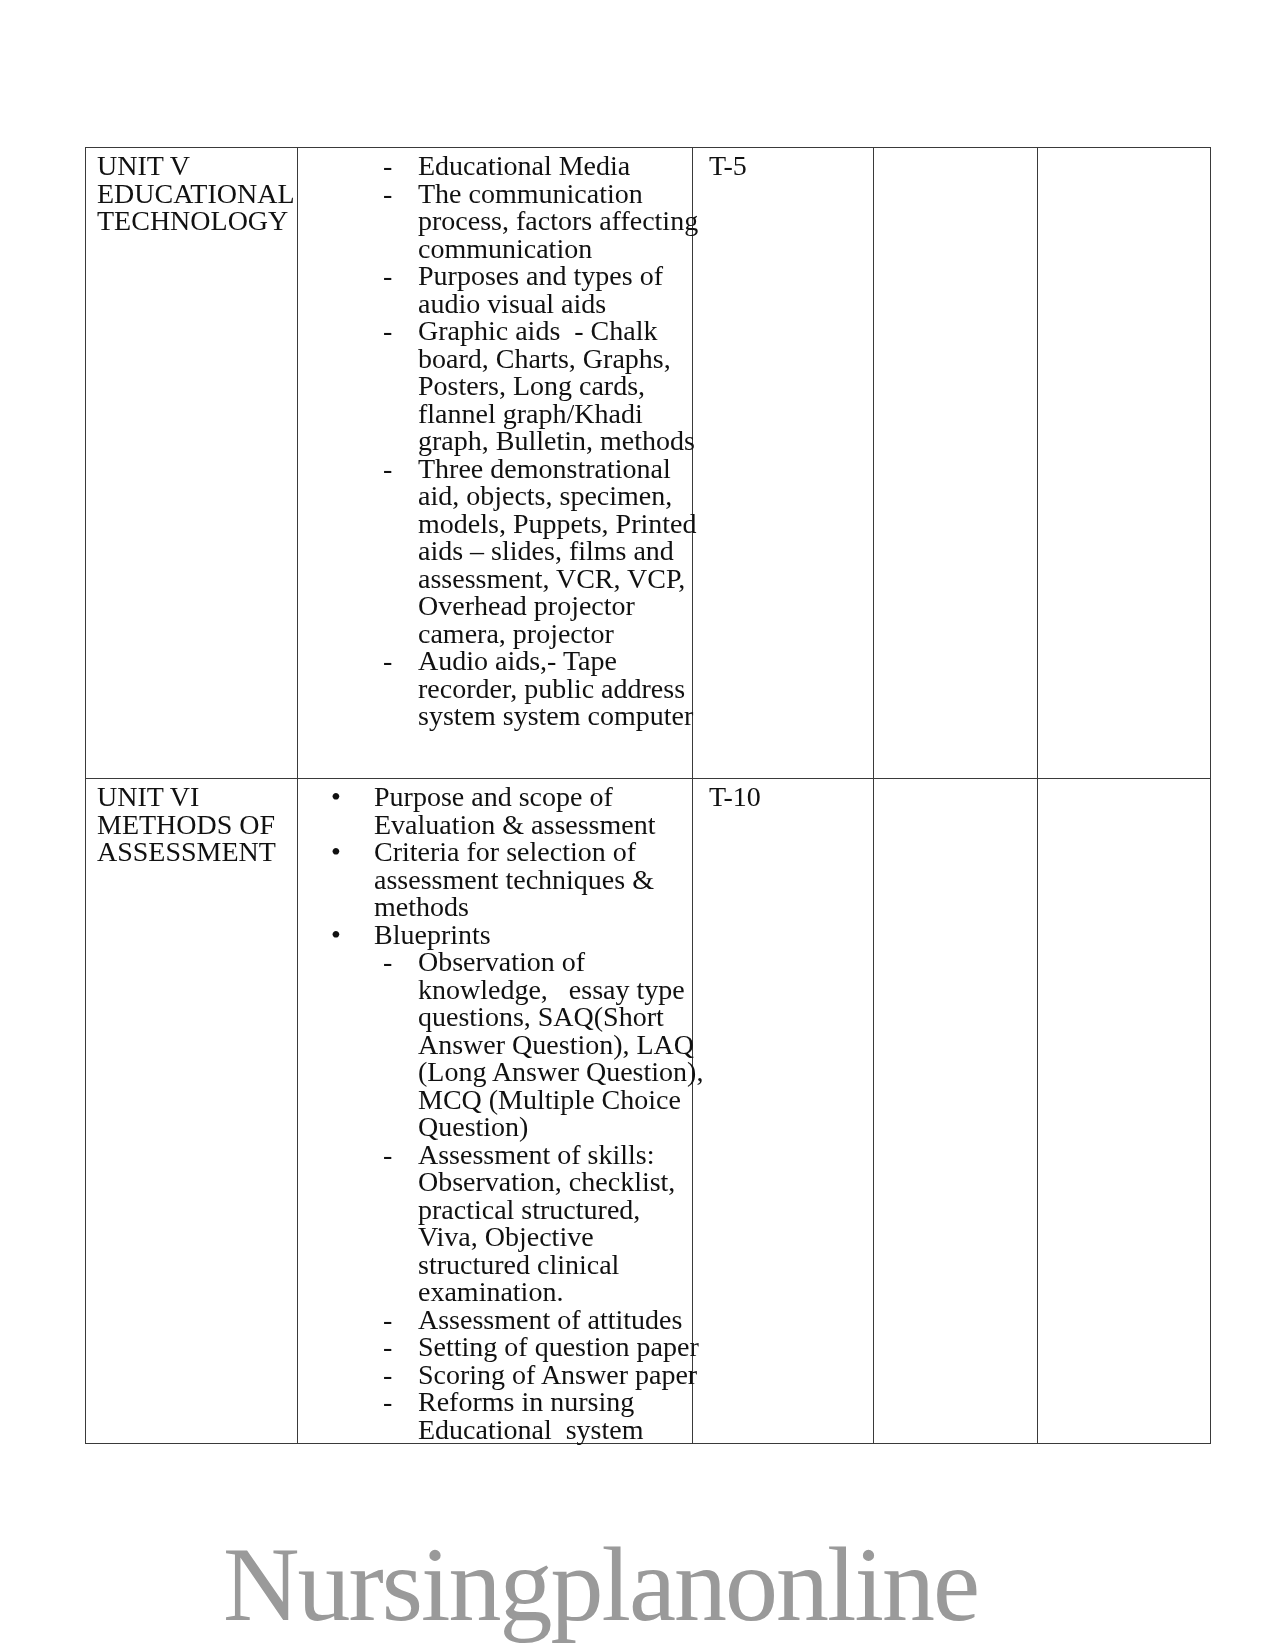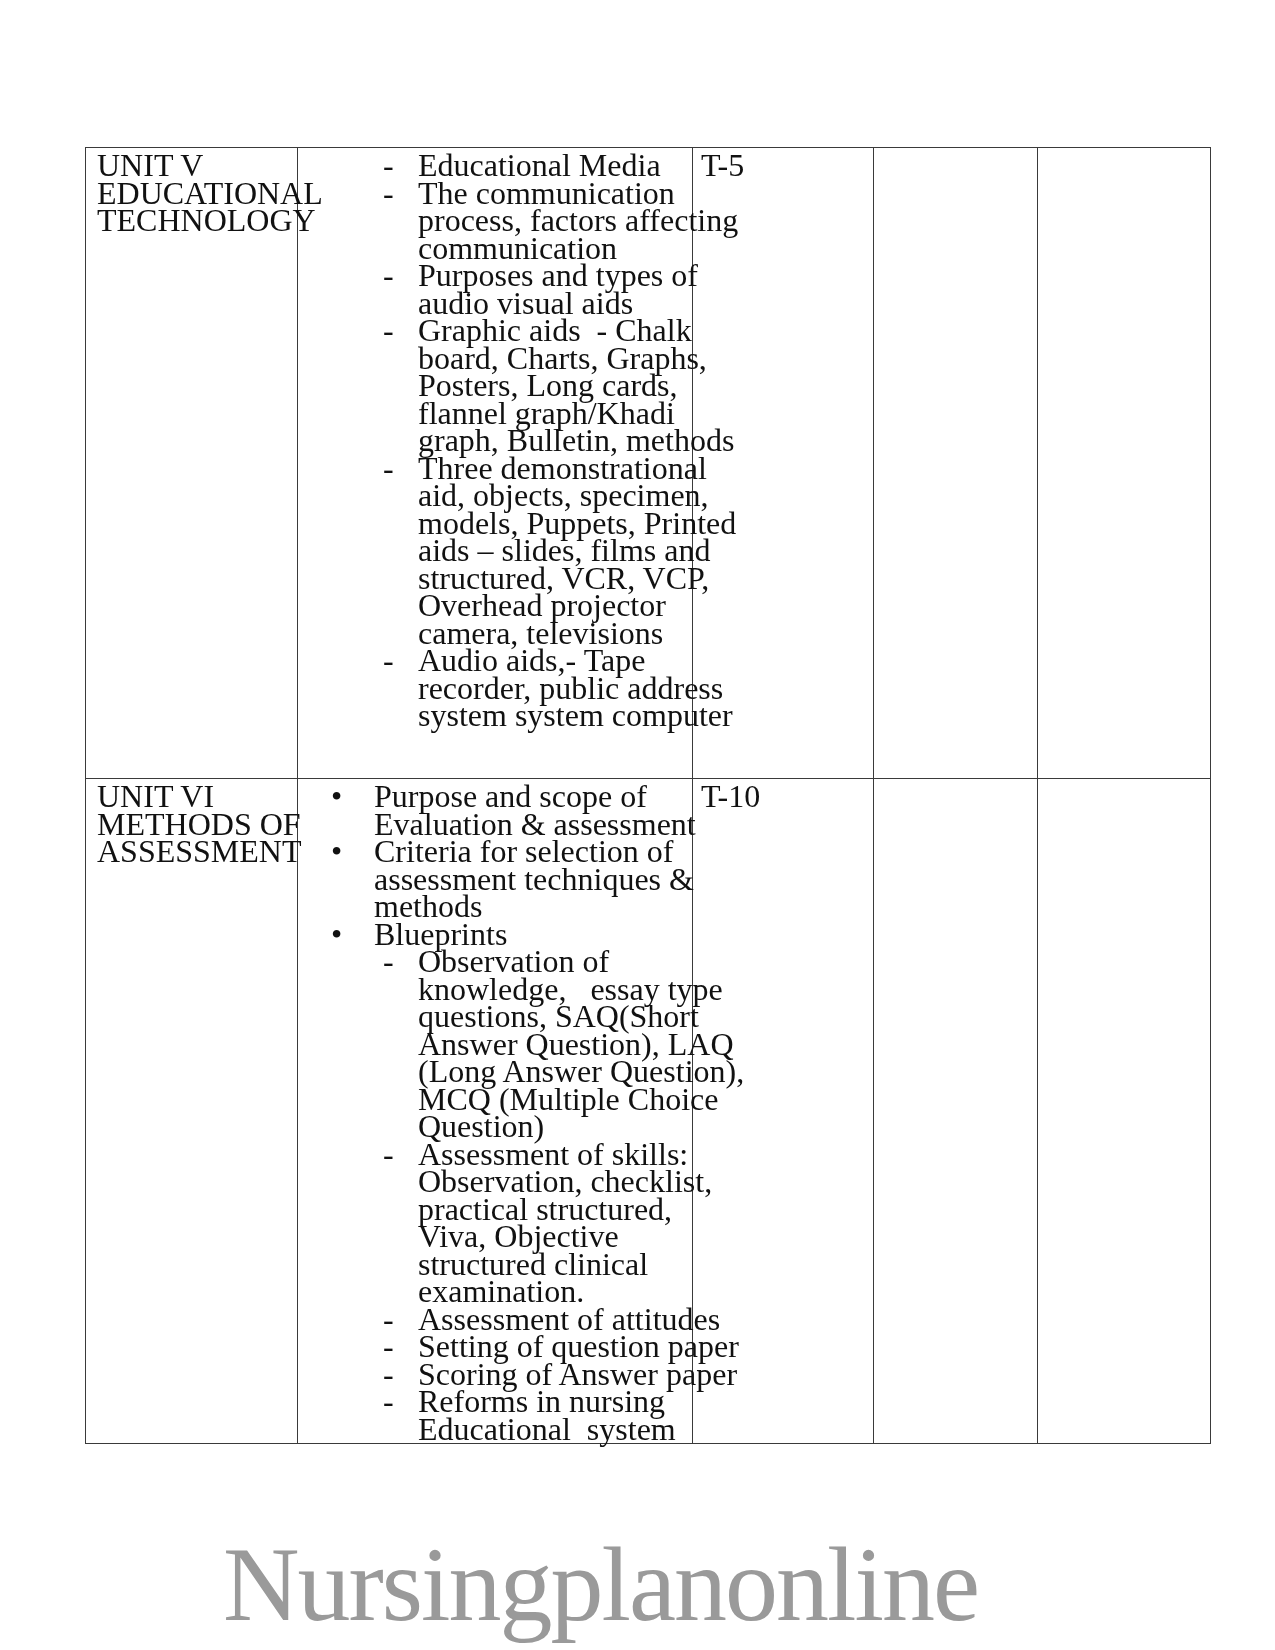--- a/index.html
+++ b/index.html
@@ -15,25 +15,25 @@
     position:absolute;
     left:85px; top:147px;
     width:1125px;
     border-collapse:collapse;
     table-layout:fixed;
   }
   .doc-table td {
     border:1.5px solid #3a3a3a;
     vertical-align:top;
     padding:0;
-    font-size:32px;
+    font-size:28px;
     line-height:27.5px;
   }
   td.unit-cell { padding:4px 6px 0 11px; }
-  td.hours-cell { padding:4px 4px 0 8px; }
+  td.hours-cell { padding:4px 4px 0 16px; }
   td.content-cell { padding:4px 0 0 0; }
   .unit-line { white-space:pre; }
   .item { display:flex; align-items:flex-start; }
   .item .bullet { flex:0 0 auto; text-align:left; }
   .item.level1 { padding-left:33px; }
   .item.level1 .bullet { width:43px; }
   .item.level2 { padding-left:85px; }
   .item.level2 .bullet { width:35px; }
   .item .lines { flex:1 1 auto; min-width:0; }
   .line { white-space:pre; }
@@ -97,23 +97,23 @@
               <div class="line">graph, Bulletin, methods</div>
             </div>
           </div>
           <div class="item level2">
             <span class="bullet">-</span>
             <div class="lines">
               <div class="line">Three demonstrational</div>
               <div class="line">aid, objects, specimen,</div>
               <div class="line">models, Puppets, Printed</div>
               <div class="line">aids – slides, films and</div>
-              <div class="line">structured, VCR, VCP,</div>
+              <div class="line">assessment, VCR, VCP,</div>
               <div class="line">Overhead projector</div>
-              <div class="line">camera, televisions</div>
+              <div class="line">camera, projector</div>
             </div>
           </div>
           <div class="item level2">
             <span class="bullet">-</span>
             <div class="lines">
               <div class="line">Audio aids,- Tape</div>
               <div class="line">recorder, public address</div>
               <div class="line">system system computer</div>
             </div>
           </div>

